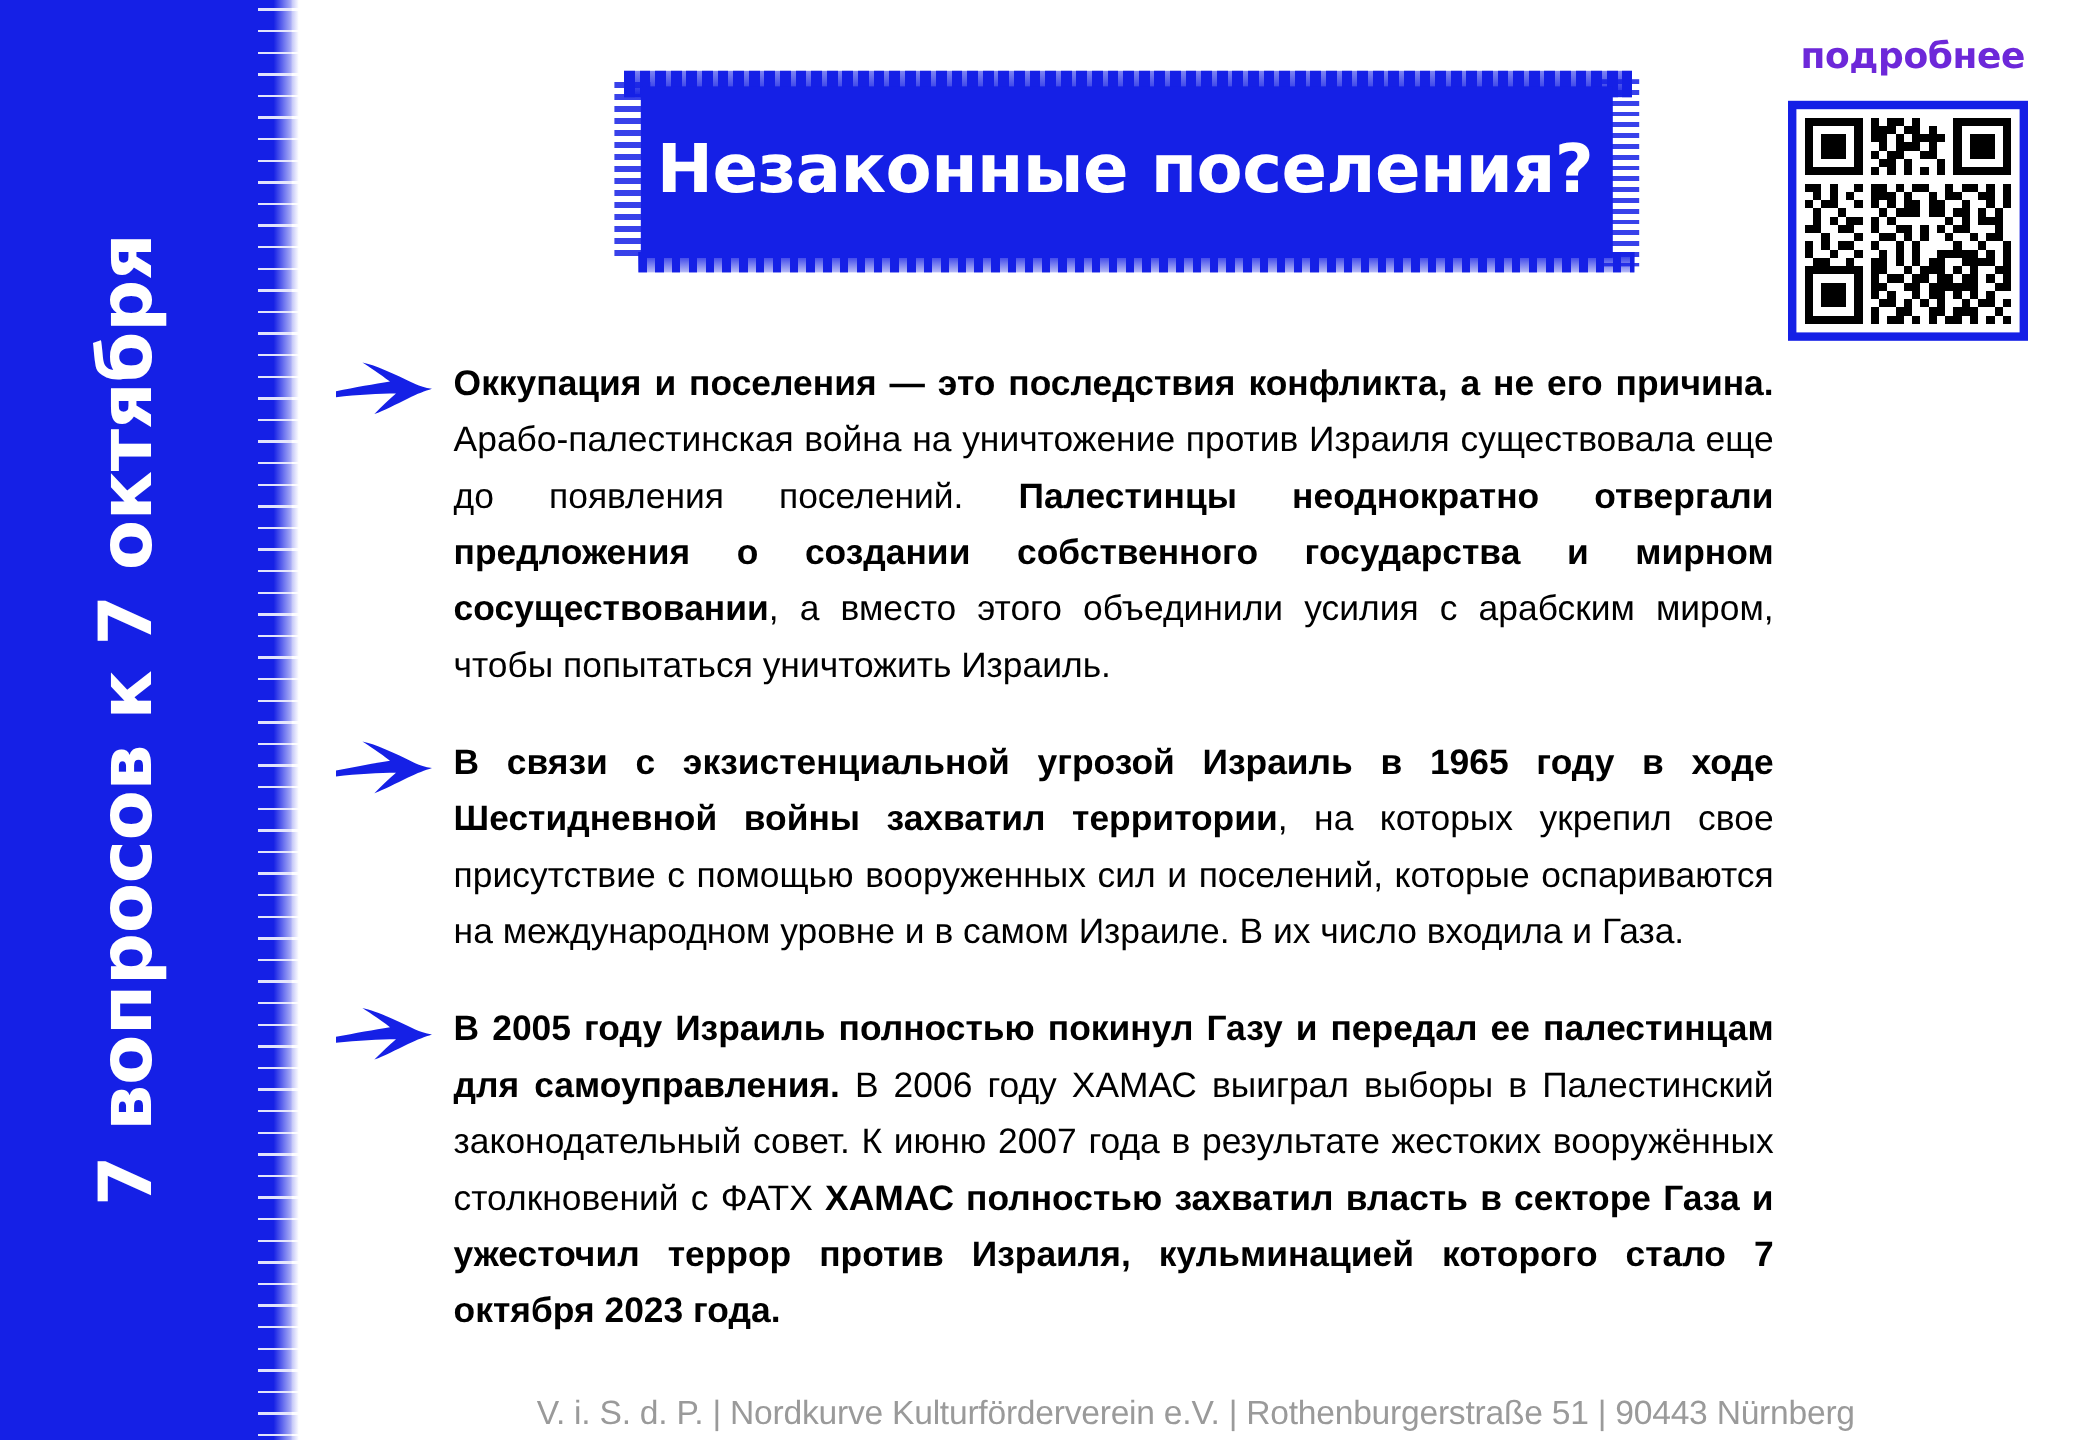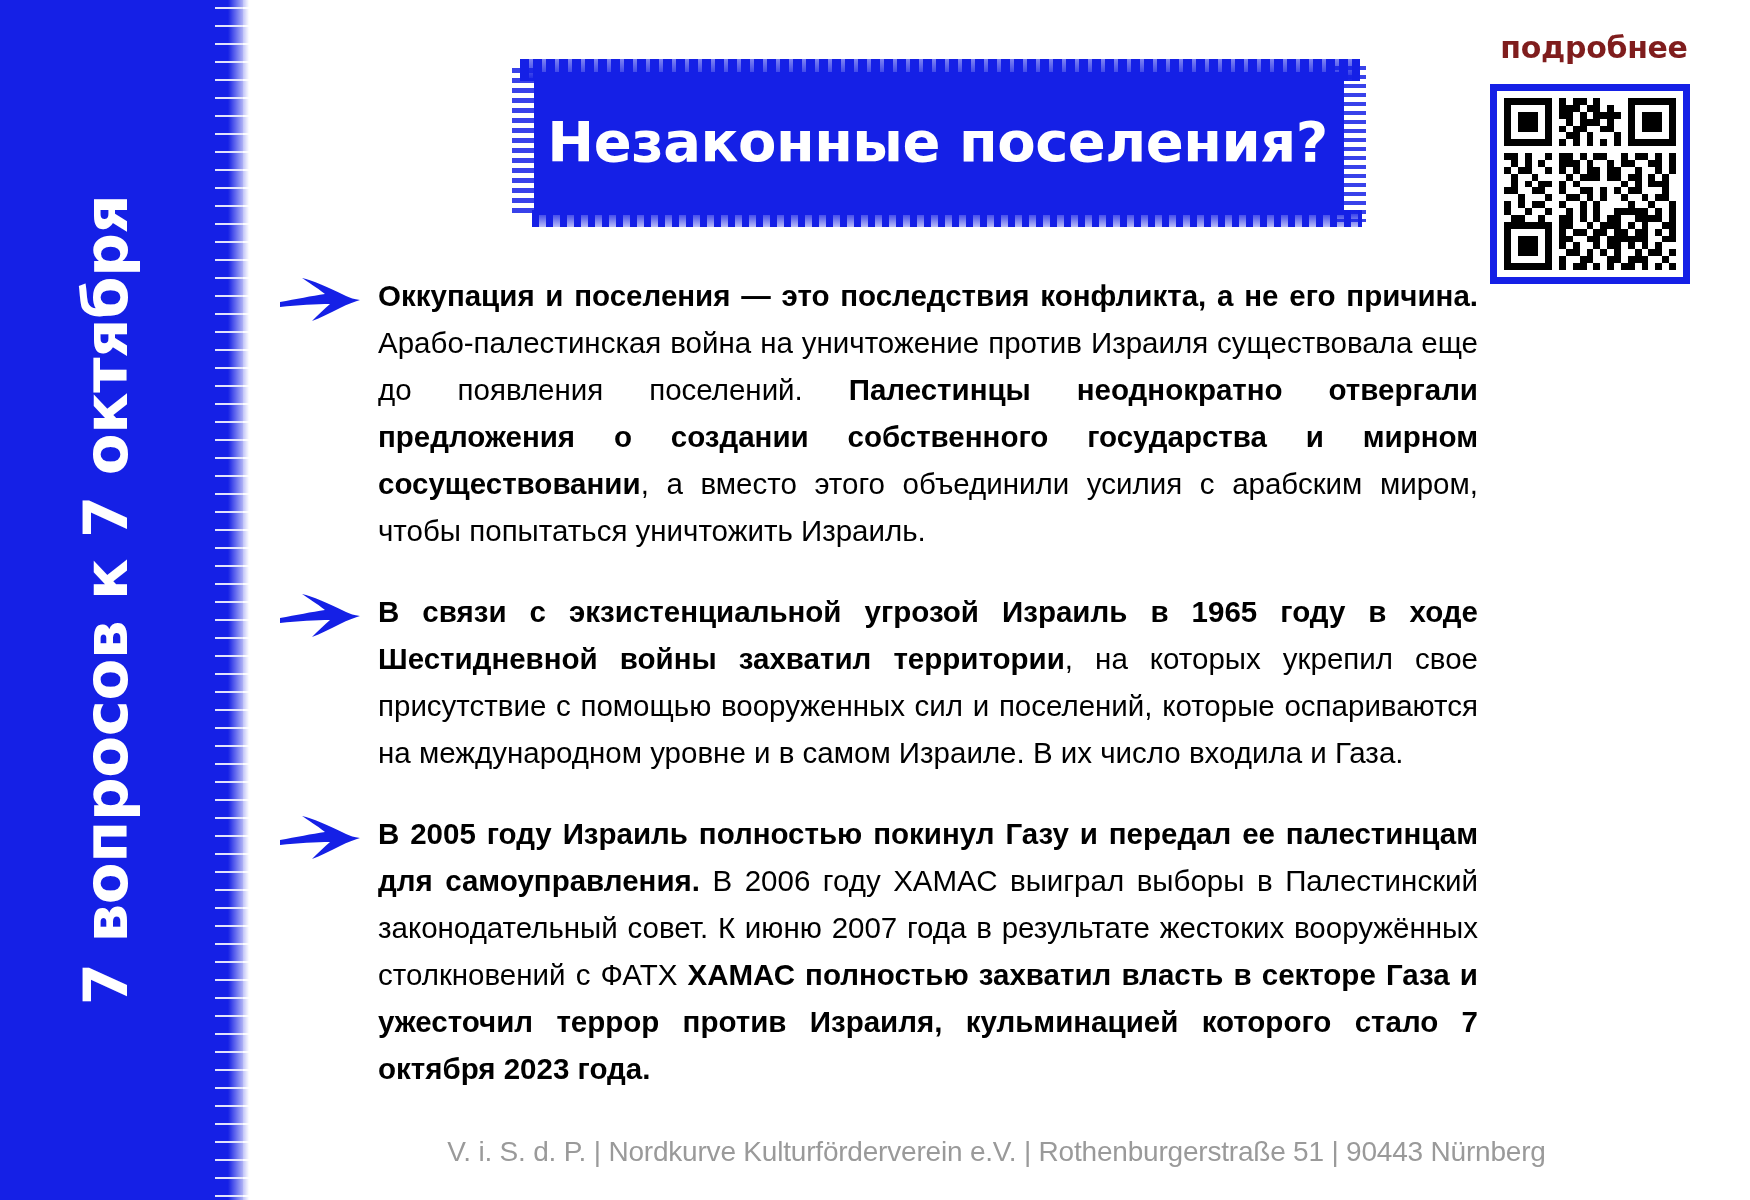--- a/index.html
+++ b/index.html
@@ -144,21 +144,21 @@
   .qr-block {
     position: absolute;
     right: 52px;
     top: 30px;
     width: 208px;
     text-align: center;
   }
   .qr-caption {
     font-size: 30px;
     font-weight: 700;
-    color: #7f1d1d;
+    color: #6d28d9;
     font-family: "DejaVu Sans", sans-serif;
     margin-bottom: 19px;
     letter-spacing: -0.3px;
   }
   .qr-frame {
     width: 200px;
     height: 200px;
     border: 7px solid #1520e6;
     background: #ffffff;
     box-sizing: border-box;
@@ -173,20 +173,21 @@
   
   .content {
     position: absolute;
     left: 378px;
     top: 272px;
     width: 1100px;
   }
   .para-row {
     position: relative;
     margin-bottom: 34px;
+    margin-top: 24px;
   }
   .arrow-icon {
     position: absolute;
     left: -100px;
     top: 4px;
     width: 86px;
     height: 46px;
   }
   .para-text {
     font-family: "Liberation Sans", sans-serif;
@@ -196,21 +197,21 @@
     text-align: justify;
     text-justify: inter-word;
   }
   .para-text b { font-weight: 700; }
   .p3 { text-align: justify; }
 
   
   .footer {
     position: absolute;
     left: 243px;
-    bottom: 32px;
+    bottom: 6px;
     width: 1507px;
     text-align: center;
     color: #9a9a9a;
     font-size: 28px;
     font-family: "Liberation Sans", sans-serif;
     letter-spacing: -0.2px;
     white-space: nowrap;
   }
 </style>
 </head>

